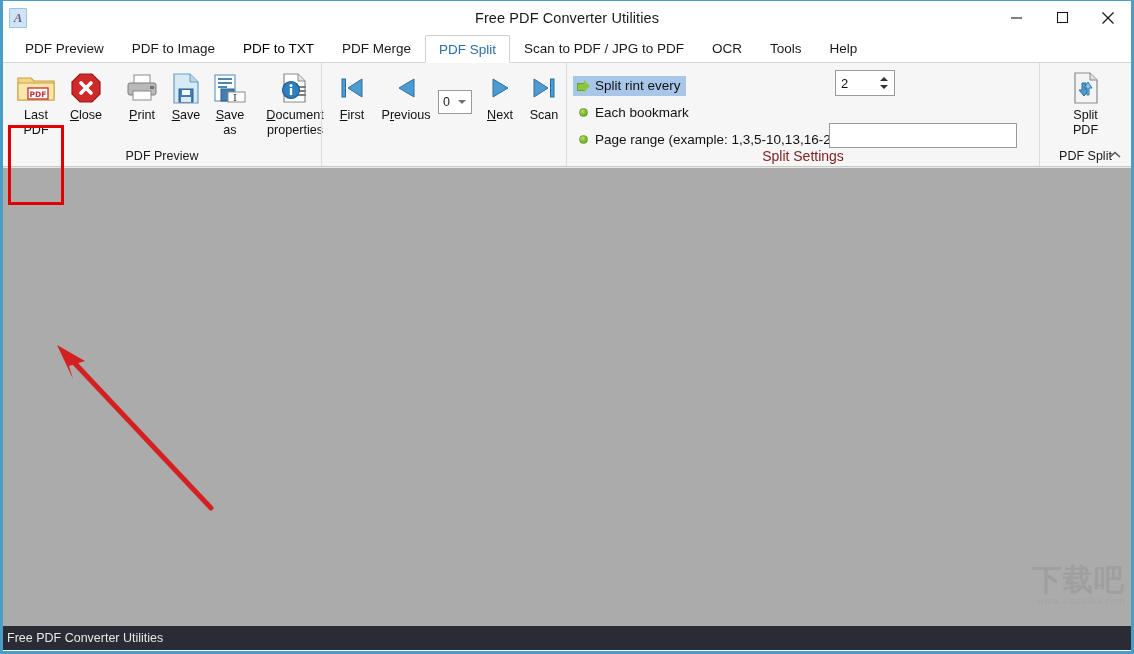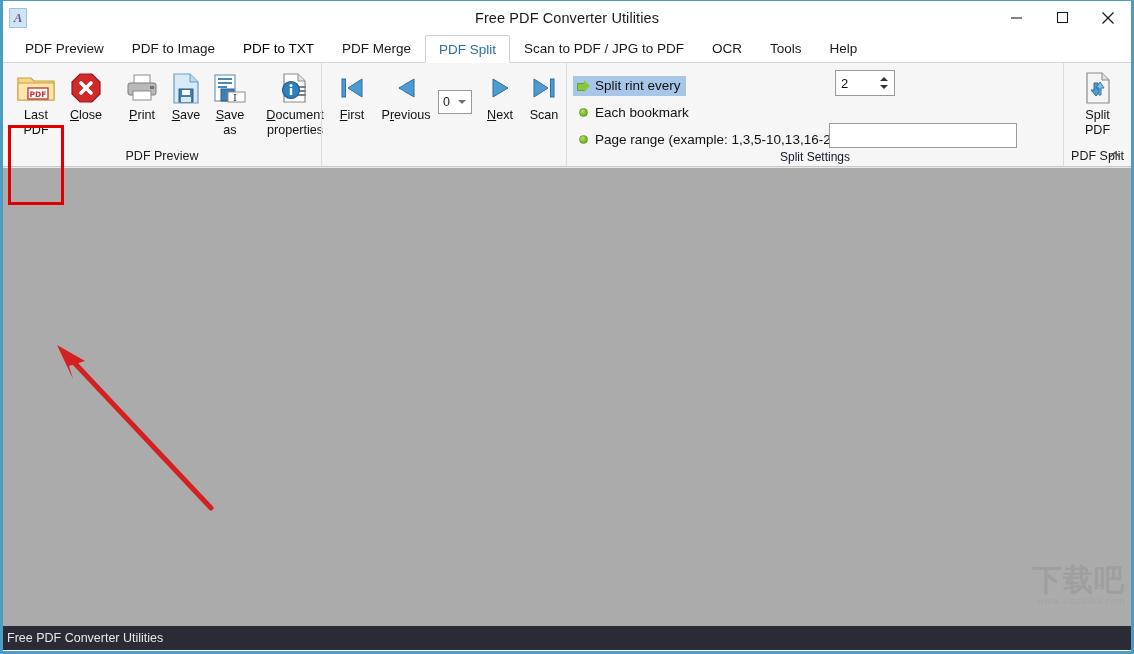--- a/index.html
+++ b/index.html
@@ -279,22 +279,22 @@
     position: absolute;
     left: 262px; top: 56px;
     width: 188px; height: 25px;
     border: 1px solid #9a9a9a;
     background: #ffffff;
   }
   .ss-title {
     position: absolute;
     bottom: 2px; left: 0; right: 0;
     text-align: center;
-    font-size: 12px;
-    color: #0f172a;
+    font-size: 14px;
+    color: #7f1d1d;
   }
 
   .collapse-arrow {
     position: absolute;
     right: 8px; bottom: 3px;
     width: 16px; height: 16px;
     display: flex; align-items: center; justify-content: center;
     cursor: default;
   }
 
@@ -555,21 +555,21 @@
             <span class="spin-down"></span>
           </span>
         </div>
 
         <input class="range-input" type="text" placeholder="" style="">
 
         <div class="ss-title">Split Settings</div>
       </div>
     </div>
 
-    <div class="rgroup" style="width:68px">
+    <div class="rgroup" style="width:92px">
       <div class="rgroup-body" style="justify-content:center">
         <div class="rbtn" style="min-width:60px">
           <span class="glyph">
             <svg width="34" height="34" viewBox="0 0 34 34">
               <path d="M6 2 h15 l7 7 v23 h-22 z" fill="#f4f4f4" stroke="#8a8a8a" stroke-width="1.2"></path>
               <path d="M21 2 v7 h7" fill="#e0e0e0" stroke="#8a8a8a" stroke-width="1"></path>
               <polygon points="13,12 13,19 10,19 15,25 20,19 17,19 17,12" fill="#4e9bd0" stroke="#2b6fa8" stroke-width="1"></polygon>
               <polygon points="20,24 20,17 23,17 19,11 15,17 18,17 18,24" fill="#7fc0e8" stroke="#2b6fa8" stroke-width="1" opacity="0.95"></polygon>
             </svg>
           </span>

